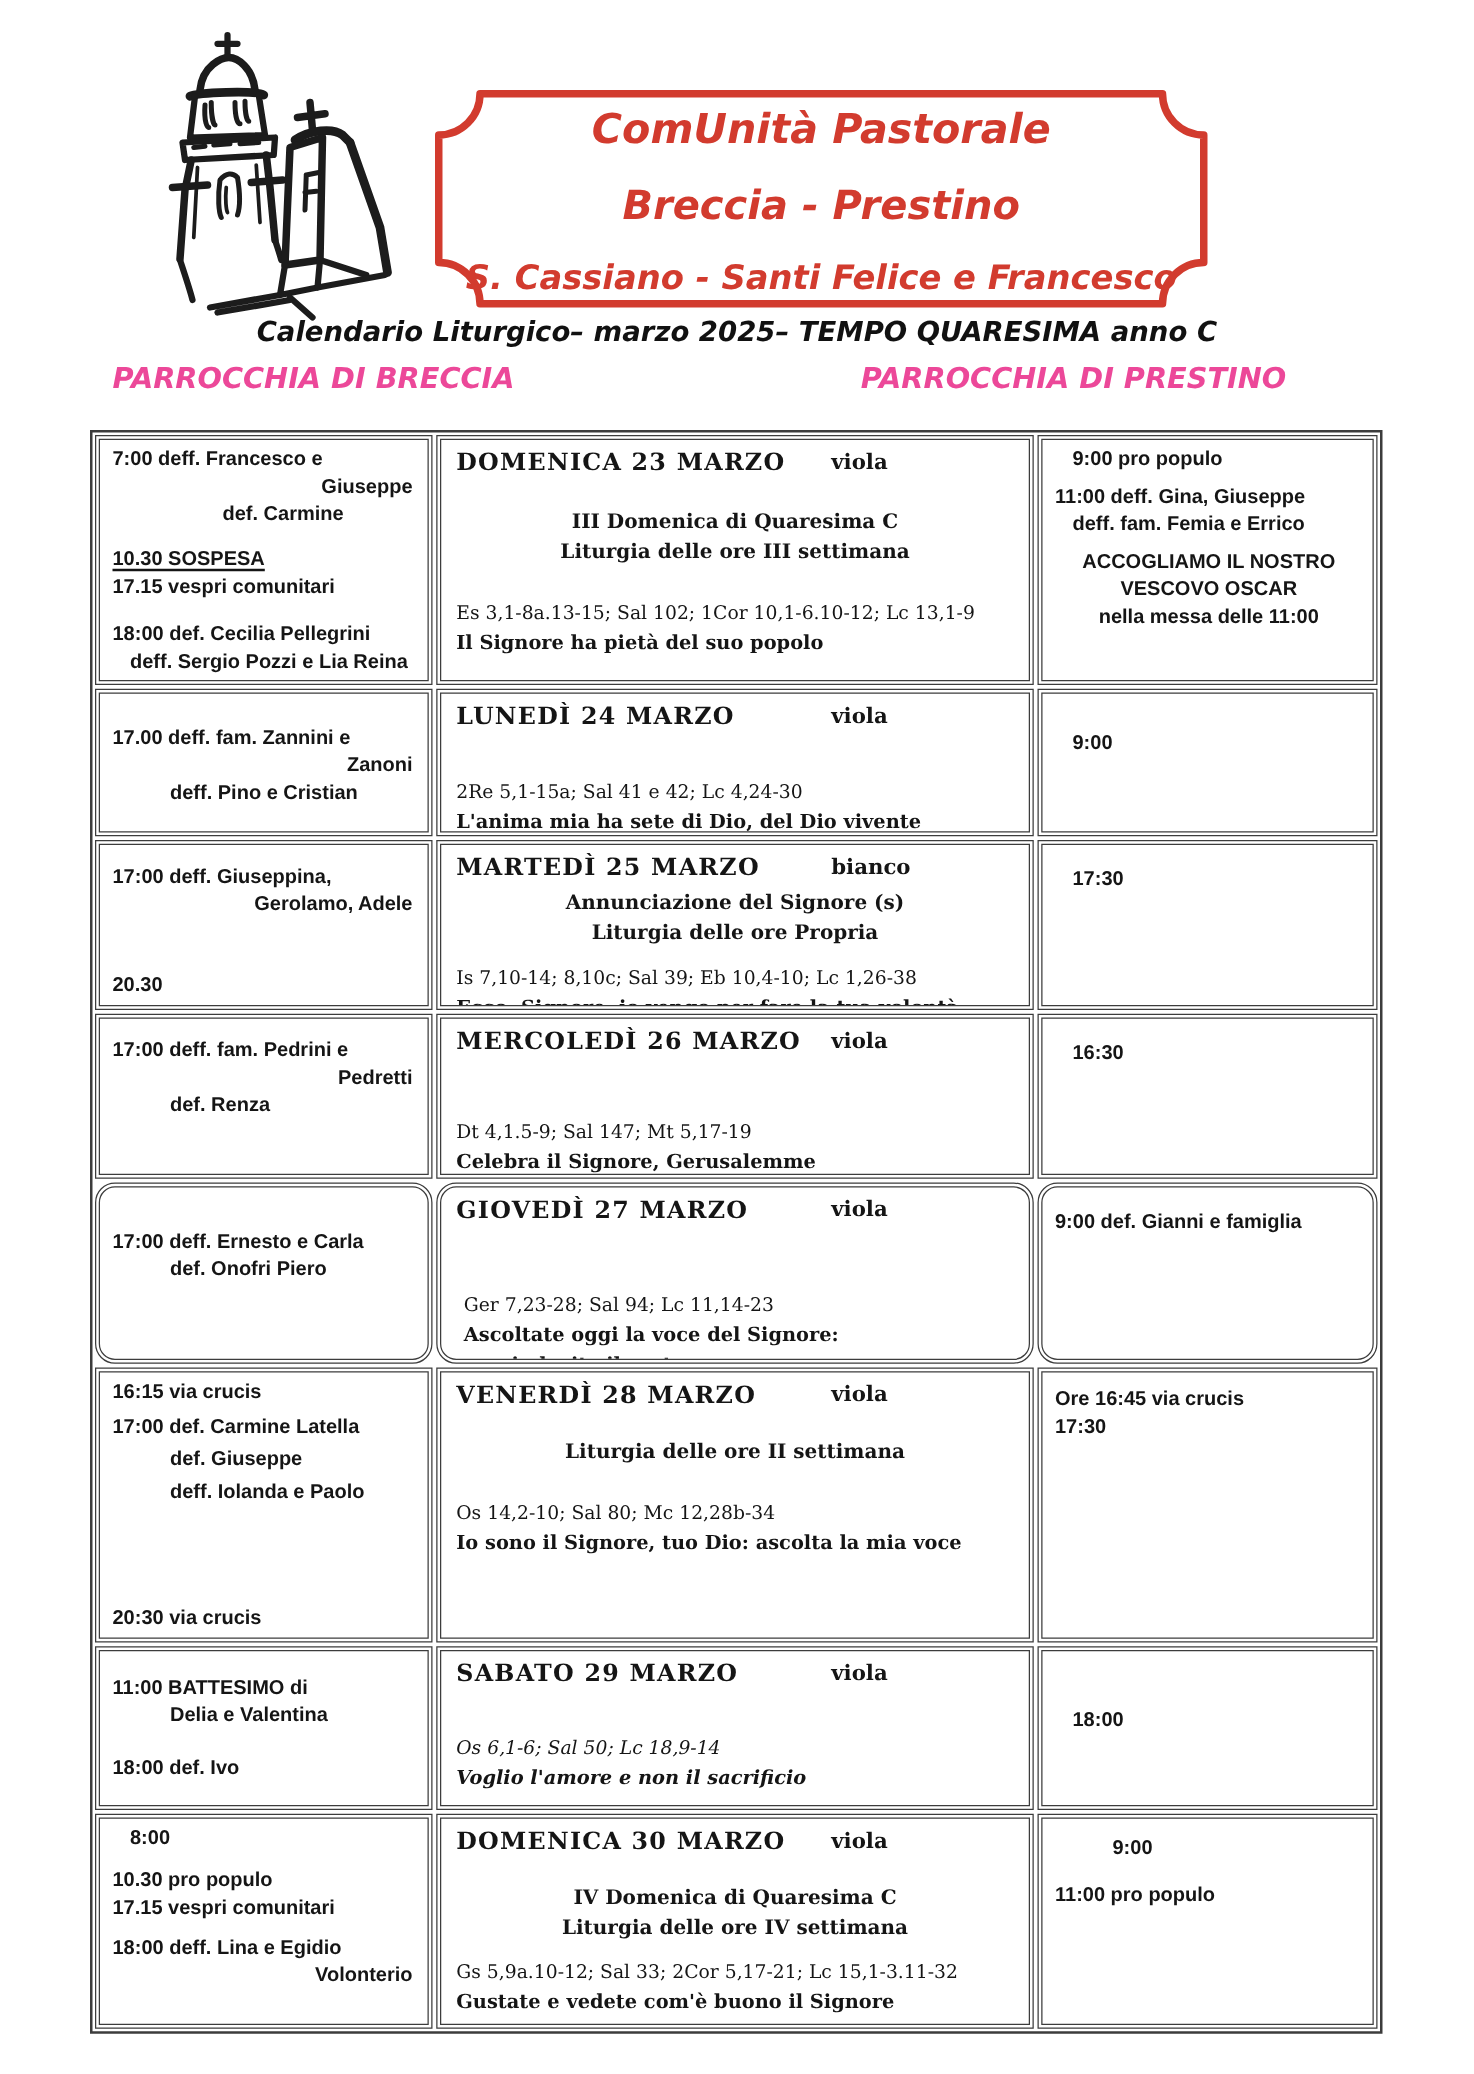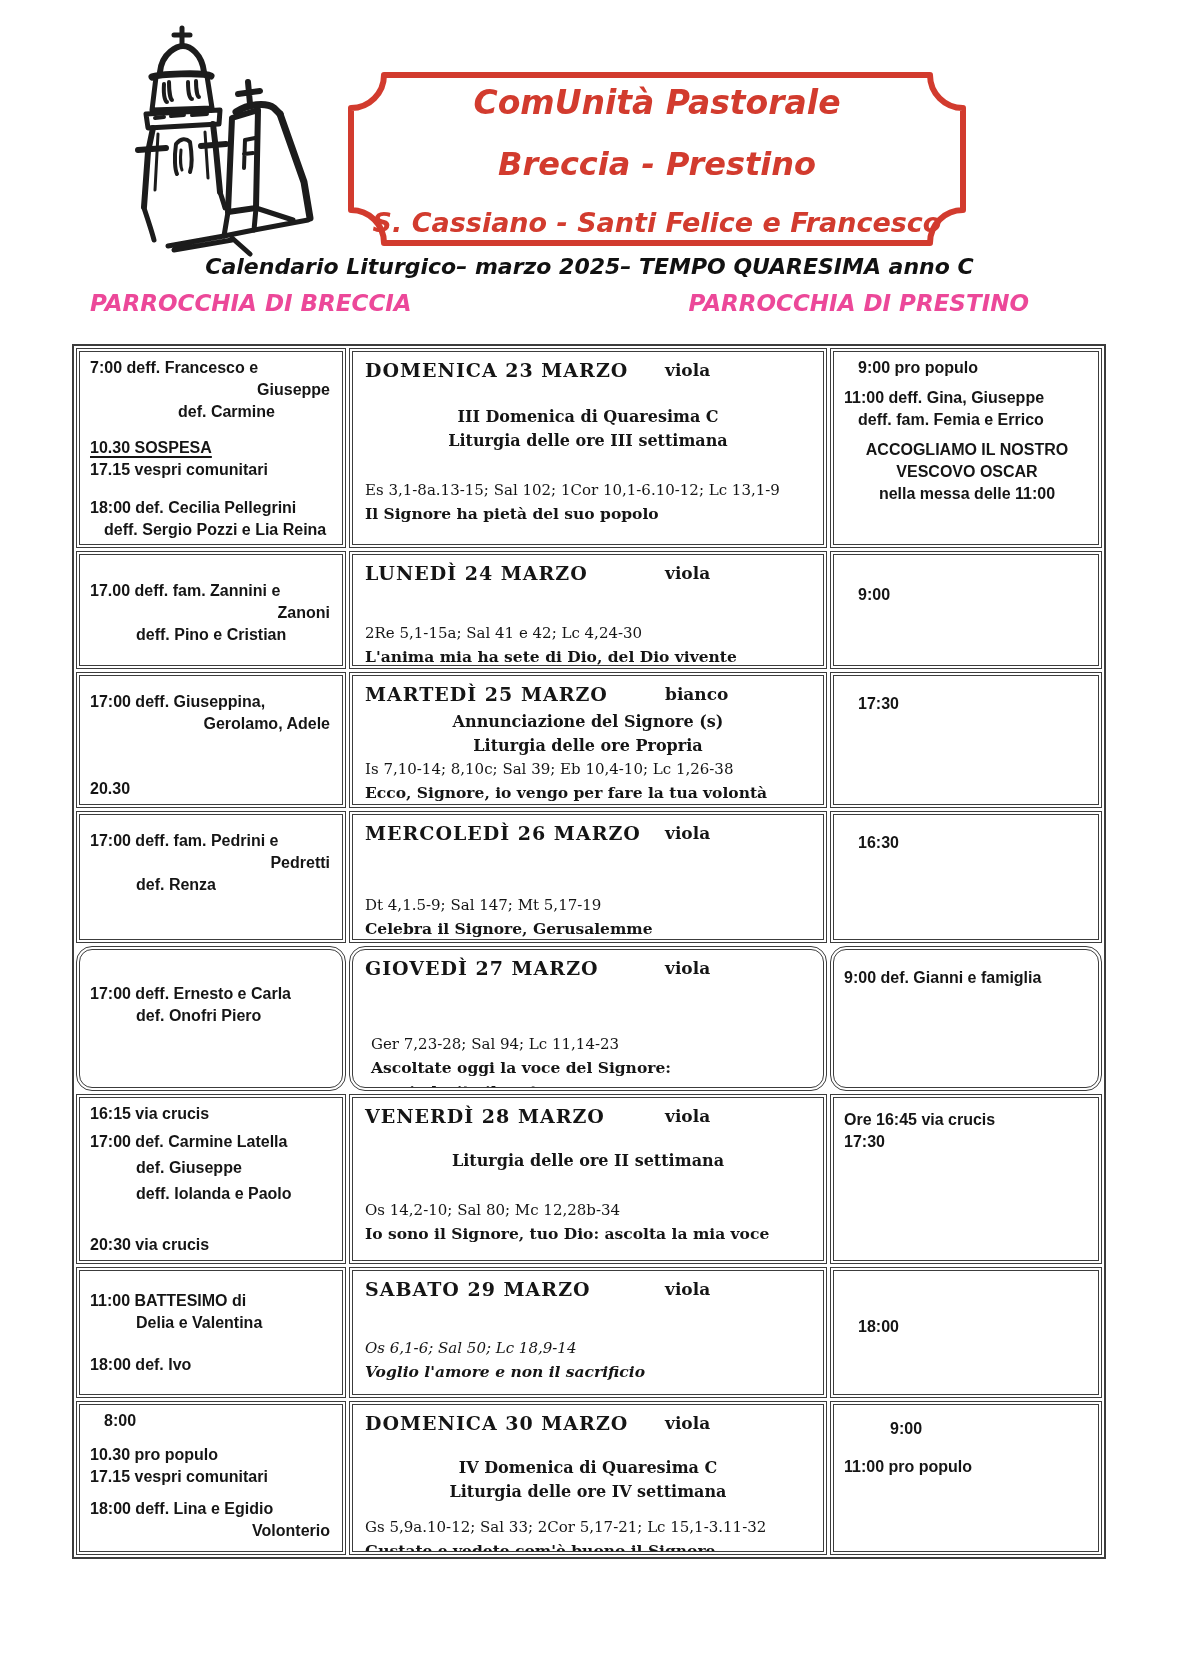--- a/index.html
+++ b/index.html
@@ -18,21 +18,21 @@
   .col-hdr{position:absolute;top:290px;font-family:"DejaVu Sans",sans-serif;font-weight:bold;font-style:italic;font-size:23px;color:#ec4899;white-space:nowrap;}
   .col-hdr.left{left:90px;}
   .col-hdr.right{right:150px;}
 
   
   .table{position:absolute;left:72px;top:344px;width:1034px;border:2px solid #3c3c3c;padding:2px;box-sizing:border-box;background:#fff;}
   .row{display:grid;grid-template-columns:270px 478px 272px;gap:3px;margin-bottom:3px;}
   .row:last-child{margin-bottom:0;}
   .cell{border:4px double #3c3c3c;background:#fff;box-sizing:border-box;overflow:hidden;display:flex;flex-direction:column;}
   .r0 .cell{height:200px;} .r1 .cell{height:118px;} .r2 .cell{height:136px;} .r3 .cell{height:132px;}
-  .r4 .cell{height:145px;border-radius:16px;} .r5 .cell{height:170px;} .r6 .cell{height:131px;} .r7 .cell{height:154px;}
+  .r4 .cell{height:145px;border-radius:16px;} .r5 .cell{height:220px;} .r6 .cell{height:131px;} .r7 .cell{height:172px;}
 
   
   .side{padding:5px 8px 4px 10px;font-weight:bold;font-size:16px;line-height:22px;}
   .side .line{white-space:nowrap;}
   .side .line.r{text-align:right;padding-right:4px;}
   .side .line.i1{padding-left:46px;}
   .side .line.i2{padding-left:88px;}
   .side .line.i1s{padding-left:14px;}
   .side .line.c{text-align:center;padding-left:0;}
   .side .line.u{text-decoration:underline;text-decoration-thickness:2px;text-underline-offset:3px;}
@@ -43,21 +43,21 @@
   .day{padding:7px 12px 6px 12px;font-family:"DejaVu Serif",serif;position:relative;}
   .day-hdr{position:relative;height:26px;flex:none;}
   .day-title{font-weight:bold;font-size:19px;letter-spacing:1px;white-space:nowrap;}
   .day-color{position:absolute;left:300px;top:1px;font-weight:bold;font-size:17px;}
   .mid{text-align:center;font-weight:bold;font-size:16px;line-height:24px;flex:none;}
   .rd-block{flex:none;}
   .rd{font-size:15px;line-height:23px;white-space:nowrap;}
   .rs{font-weight:bold;font-size:15.5px;line-height:24px;white-space:nowrap;}
   .r0 .mid{margin-top:20px;} .r0 .rd-block{margin-top:26px;}
   .r1 .rd-block{margin-top:34px;}
-  .r2 .mid{margin-top:1px;}  .r2 .rd-block{}
+  .r2 .mid{margin-top:1px;}  .r2 .rd-block{margin-top:13px;}
   .r3 .rd-block{margin-top:46px;}
   .r4 .rd-block{margin-top:50px;padding-left:6px;}
   .r5 .mid{margin-top:18px;} .r5 .rd-block{margin-top:26px;}
   .r6 .rd-block{margin-top:33px;font-style:italic;}
   .r7 .mid{margin-top:18px;} .r7 .rd-block{margin-top:12px;}
 </style>
 </head>
 <body>
 
 <div class="logo">

